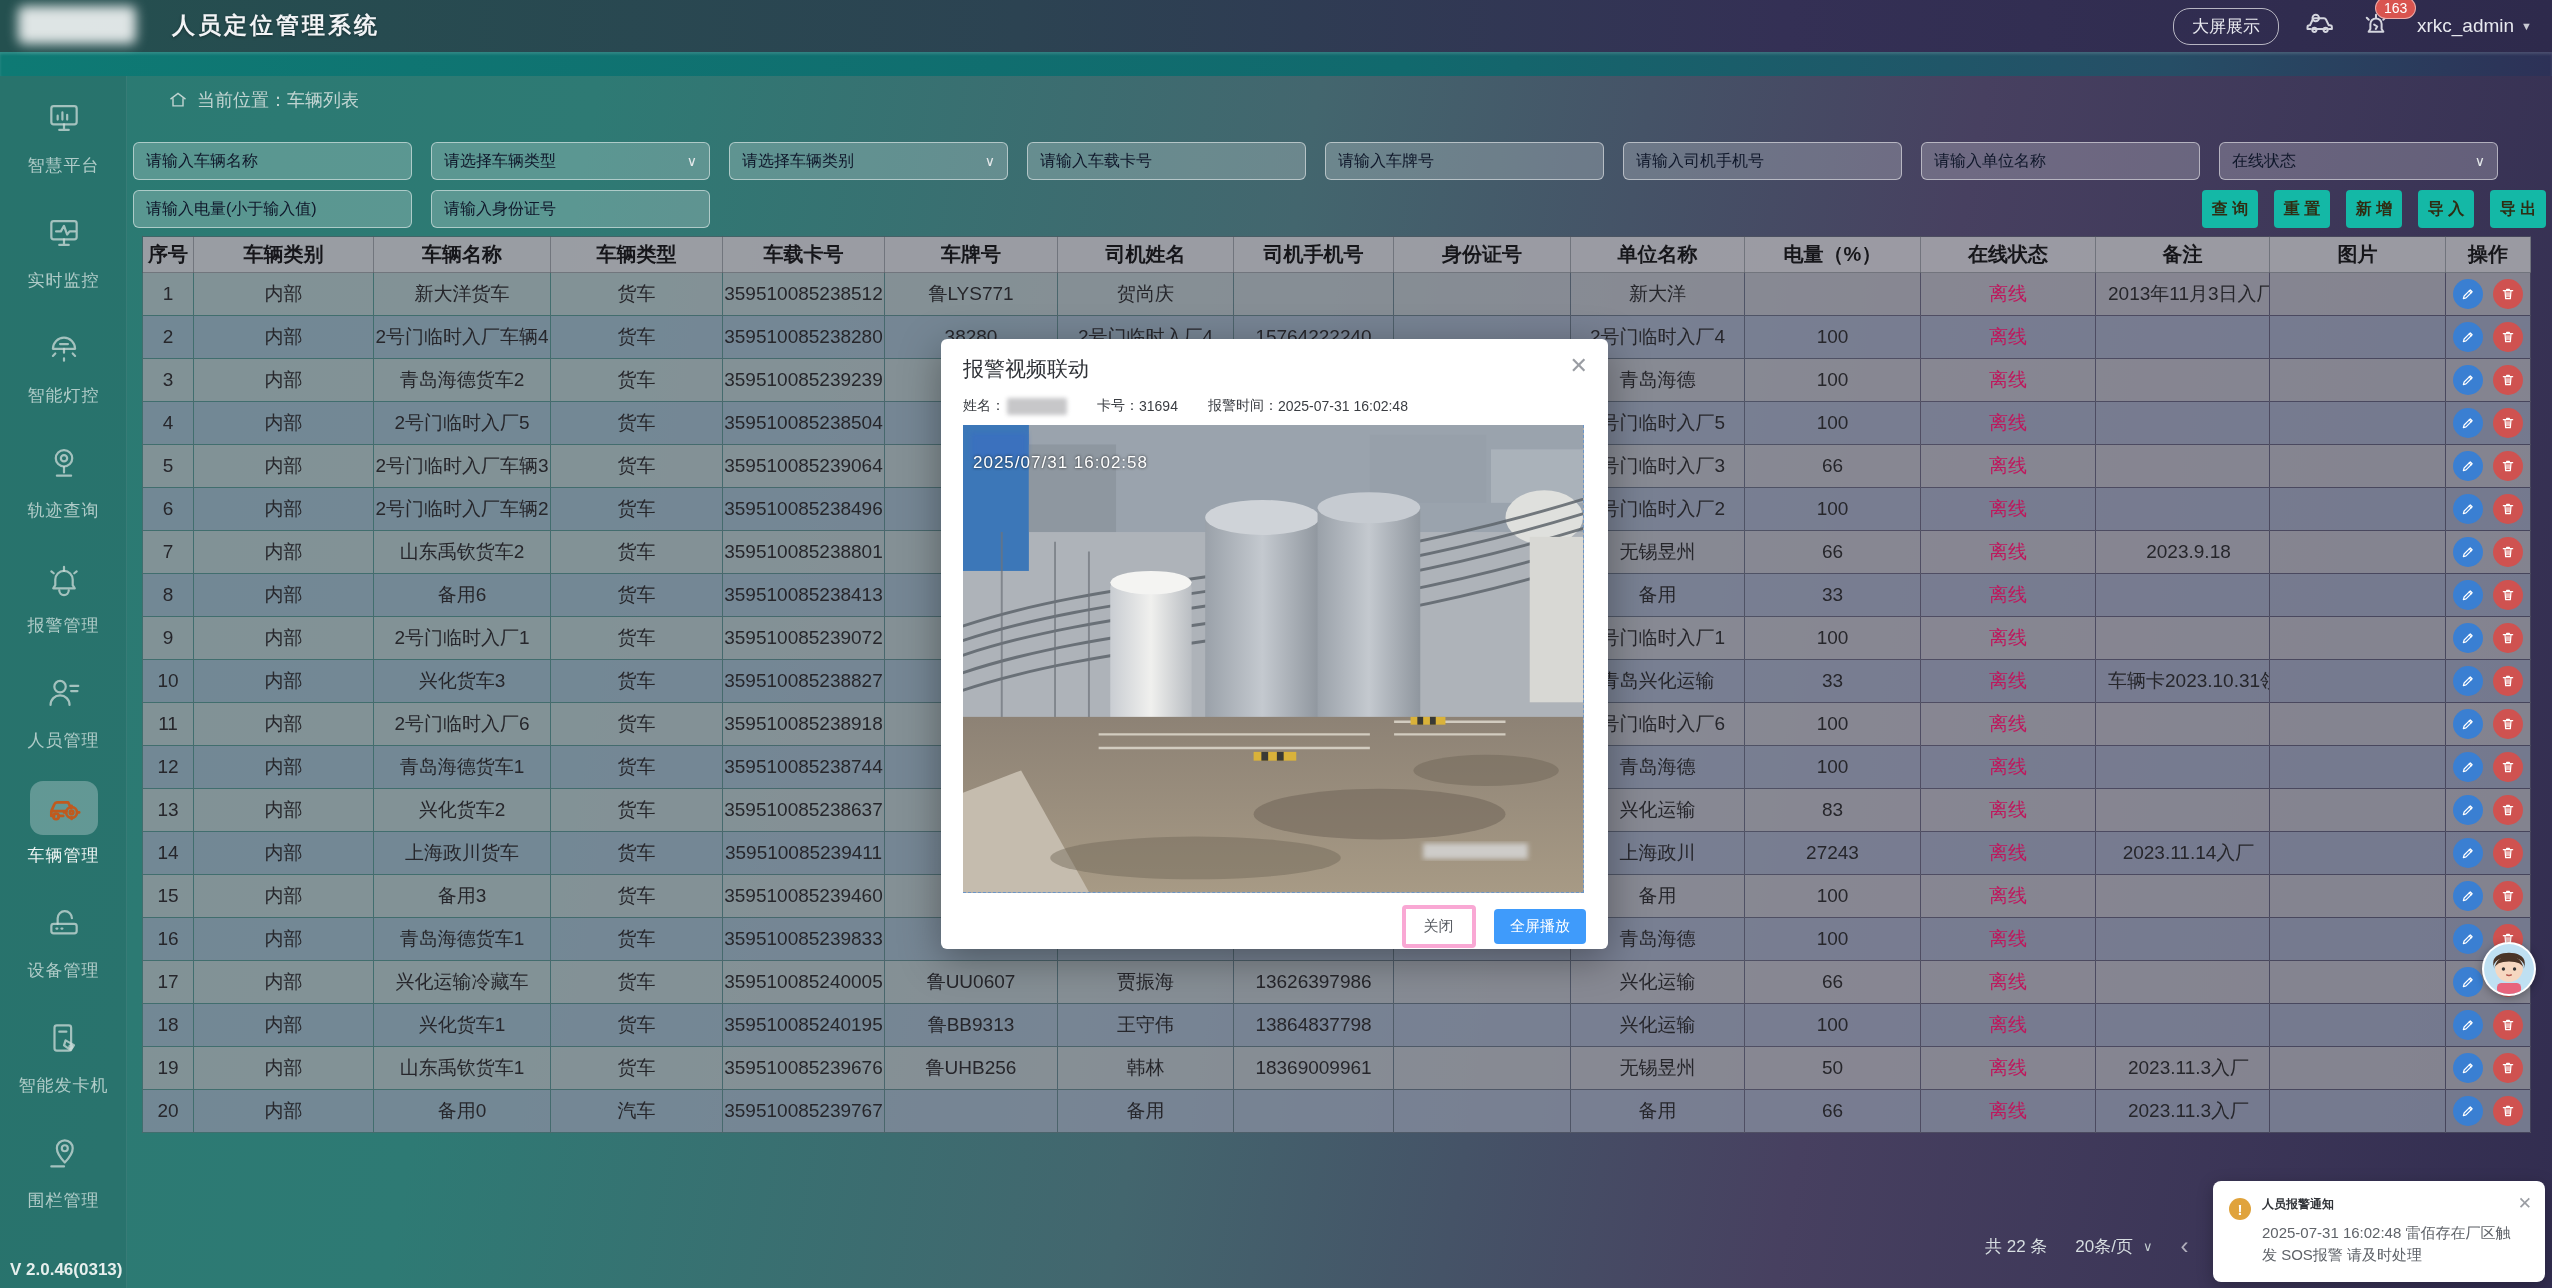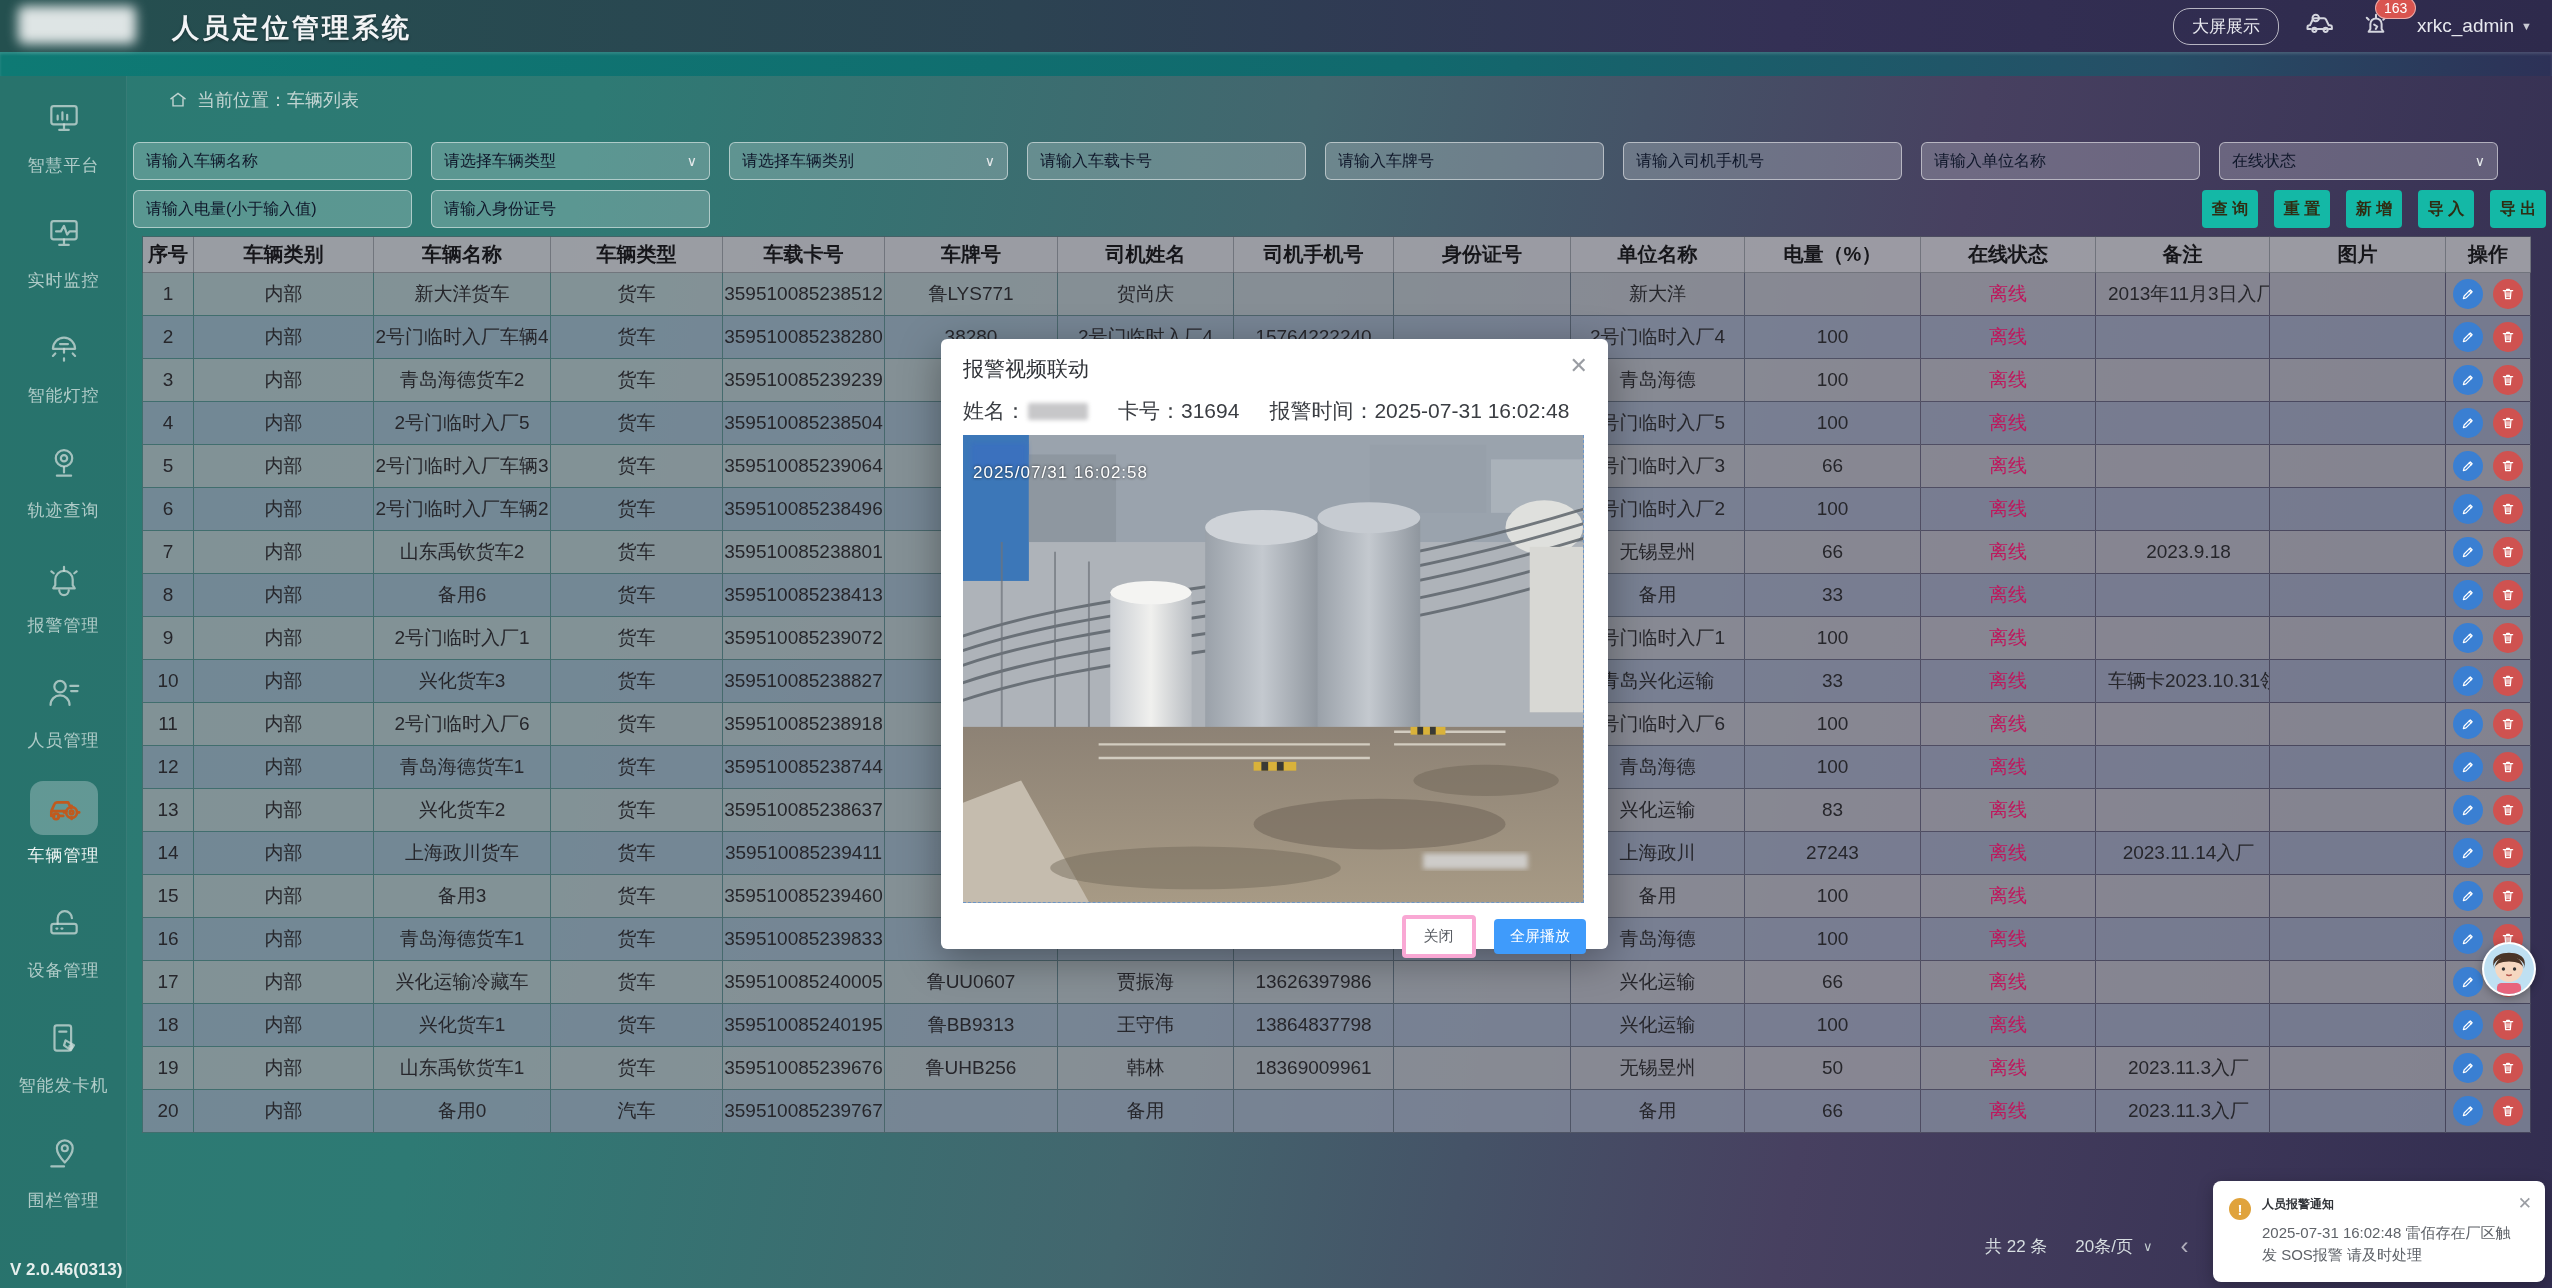--- a/index.html
+++ b/index.html
@@ -7,21 +7,21 @@
     font-family:"Liberation Sans","DejaVu Sans",sans-serif; }
   body { position:relative;
     background:linear-gradient(100deg,#2a7a72 0%,#2e7a74 22%,#43666e 48%,#474060 72%,#322d50 100%); }
 
   
   .topbar { position:absolute; left:0; top:0; width:2552px; height:52px; z-index:10;
     background:linear-gradient(90deg,#24504f 0%,#2c4352 40%,#343055 70%,#2e2a4c 100%);
     display:flex; align-items:center; }
   .logo-blob { position:absolute; left:18px; top:6px; width:118px; height:38px;
     background:rgba(255,255,255,.85); filter:blur(6px); border-radius:6px; }
-  .app-title { position:absolute; left:172px; top:10px; font-size:27px; font-weight:bold;
+  .app-title { position:absolute; left:172px; top:10px; font-size:23px; font-weight:bold;
     color:#f2f4f6; letter-spacing:3px; text-shadow:0 1px 3px rgba(0,0,0,.4); }
   .topbar-right { position:absolute; right:20px; top:0; height:52px;
     display:flex; align-items:center; gap:26px; }
   .bigscreen-btn { border:1px solid rgba(255,255,255,.65); border-radius:17px;
     padding:6px 18px; font-size:17px; color:#e8e9ef; background:transparent; cursor:pointer; }
   .hicon { width:30px; height:30px; stroke:#d4d5de; fill:none; stroke-width:1.6;
     stroke-linecap:round; stroke-linejoin:round; }
   .bell-wrap { position:relative; }
   .badge { position:absolute; top:-12px; left:14px; background:#d9544f; color:#fff;
     font-size:14px; border-radius:11px; padding:2px 8px; border:1px solid rgba(255,255,255,.5); }
@@ -85,21 +85,21 @@
     gap:28px; color:#d6dde0; font-size:17px; z-index:4; }
   .pagination .chev { font-size:13px; color:#c3cdd0; margin-left:-18px; }
   .pagination .prev { font-size:24px; color:rgba(255,255,255,.6); cursor:pointer; }
 
   
   .modal { position:absolute; left:941px; top:339px; width:667px; height:610px; z-index:20;
     background:#fff; border-radius:6px; box-shadow:0 10px 40px rgba(0,0,0,.35);
     padding:16px 22px 14px 22px; }
   .modal-title { font-size:21px; color:#2f3237; }
   .modal-close { position:absolute; right:20px; top:14px; font-size:22px; color:#9a9da3; cursor:pointer; }
-  .modal-info { margin-top:14px; font-size:21px; color:#3a3d42; display:flex; align-items:center; }
+  .modal-info { margin-top:14px; font-size:14px; color:#3a3d42; display:flex; align-items:center; }
   .modal-info .gap { margin-left:30px; }
   .blur-name { display:inline-block; width:60px; height:17px; background:#c7c7c9;
     border-radius:2px; filter:blur(2px); margin-left:2px; }
   .video { position:relative; margin-top:10px; width:621px; height:468px;
     border-right:1px dashed rgba(95,145,205,.85); border-bottom:1px dashed rgba(95,145,205,.85);
     background:#b2afa8; overflow:hidden; }
   .video svg { position:absolute; inset:0; width:100%; height:100%; }
   .vts { position:absolute; left:10px; top:8px; color:#fff; font-size:17px;
     text-shadow:0 0 3px rgba(0,0,0,.8); letter-spacing:1px;margin-top:20px; }
   .modal-footer { margin-top:12px; text-align:right; }

